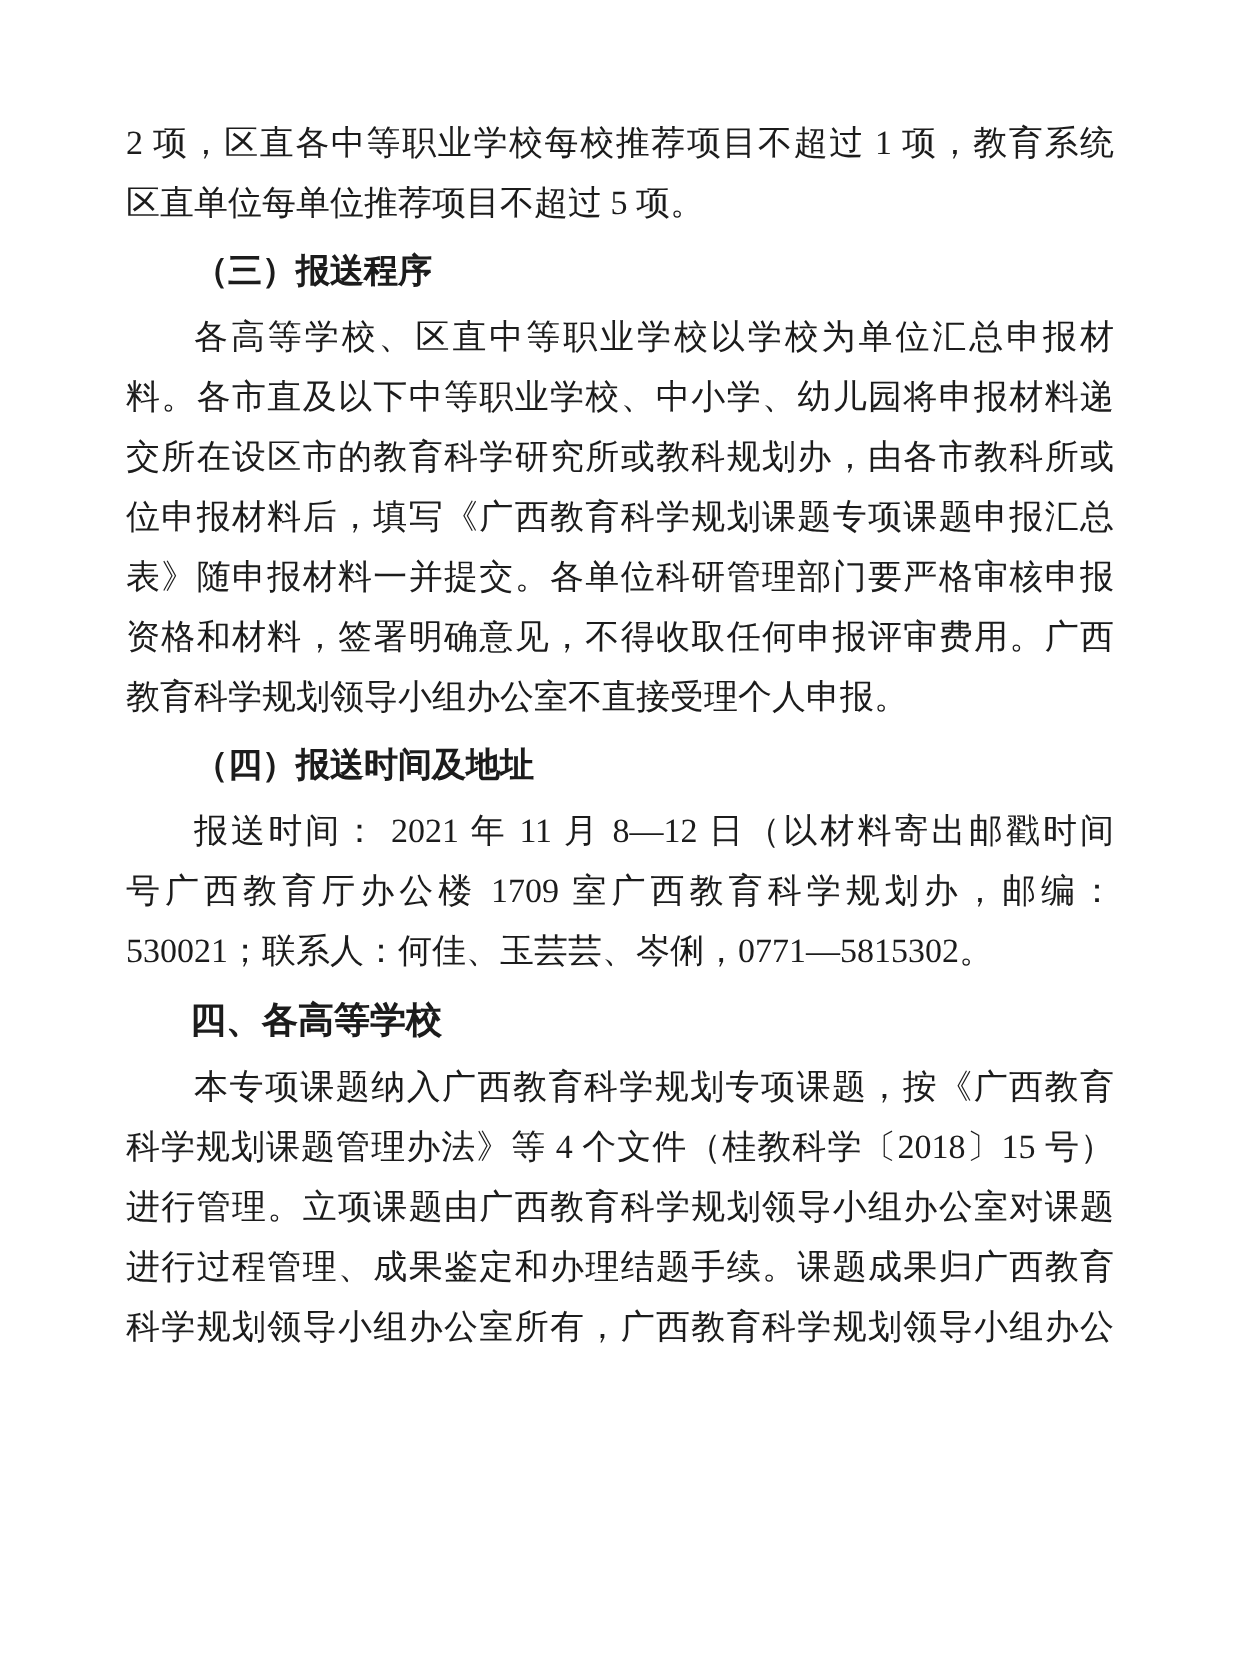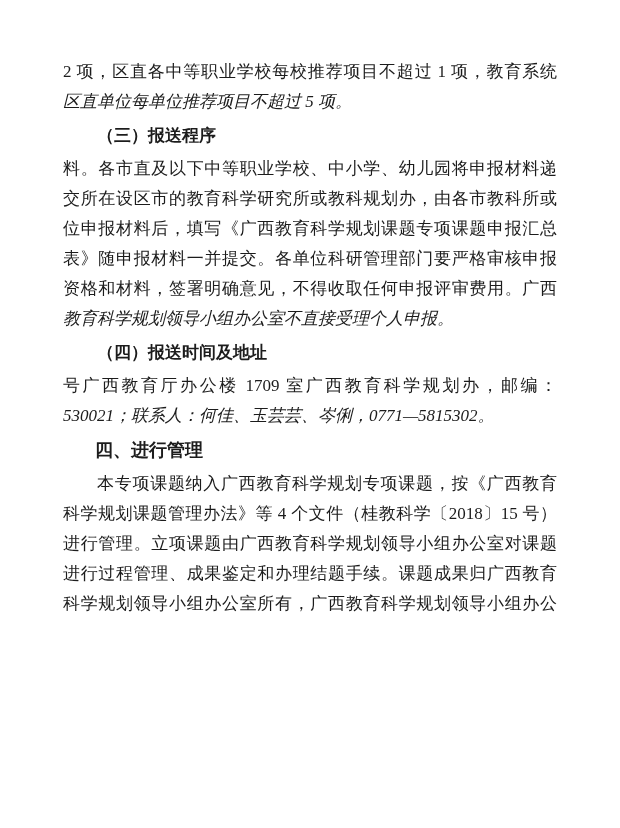--- a/index.html
+++ b/index.html
@@ -22,21 +22,20 @@
     font-size: 17px;
     line-height: 30px;
     text-align: justify;
     text-align-last: justify;
     text-justify: inter-ideograph;
     white-space: normal;
   }
   .ln.last {
     text-align: center;
     text-align-last: left;
-    font-style: italic;
   }
   .ind {
     text-indent: 34px;
   }
   .hk {
     font-size: 17px;
     line-height: 30px;
     font-weight: bold;
     text-align: right;
     text-align-last: left;
@@ -65,30 +64,32 @@
     font-family: "Liberation Serif", "DejaVu Serif", serif;
   }
 </style>
 </head>
 <body>
 
 <div class="page">
   <div class="ln">2 项，区直各中等职业学校每校推荐项目不超过 1 项，教育系统</div>
   <div class="ln last">区直单位每单位推荐项目不超过 5 项。</div>
   <div class="hk">（三）报送程序</div>
+  <div class="ln ind">各高等学校、区直中等职业学校以学校为单位汇总申报材</div>
   <div class="ln">料。各市直及以下中等职业学校、中小学、幼儿园将申报材料递</div>
   <div class="ln">交所在设区市的教育科学研究所或教科规划办，由各市教科所或</div>
   <div class="ln">位申报材料后，填写《广西教育科学规划课题专项课题申报汇总</div>
   <div class="ln">表》随申报材料一并提交。各单位科研管理部门要严格审核申报</div>
   <div class="ln">资格和材料，签署明确意见，不得收取任何申报评审费用。广西</div>
   <div class="ln last">教育科学规划领导小组办公室不直接受理个人申报。</div>
   <div class="hk">（四）报送时间及地址</div>
+  <div class="ln ind">报送时间： 2021 年 11 月 8—12 日（以材料寄出邮戳时间</div>
   <div class="ln">号广西教育厅办公楼 1709 室广西教育科学规划办，邮编：</div>
   <div class="ln last">530021；联系人：何佳、玉芸芸、岑俐，0771—5815302。</div>
-  <div class="hh">四、进行管理</div>
+  <div class="hh">四、各高等学校</div>
   <div class="ln ind">本专项课题纳入广西教育科学规划专项课题，按《广西教育</div>
   <div class="ln">科学规划课题管理办法》等 4 个文件（桂教科学〔2018〕15 号）</div>
   <div class="ln">进行管理。立项课题由广西教育科学规划领导小组办公室对课题</div>
   <div class="ln">进行过程管理、成果鉴定和办理结题手续。课题成果归广西教育</div>
   <div class="ln">科学规划领导小组办公室所有，广西教育科学规划领导小组办公</div>
 
   <div class="footer">— 4 —</div>
 </div>
 
 </body></html>

